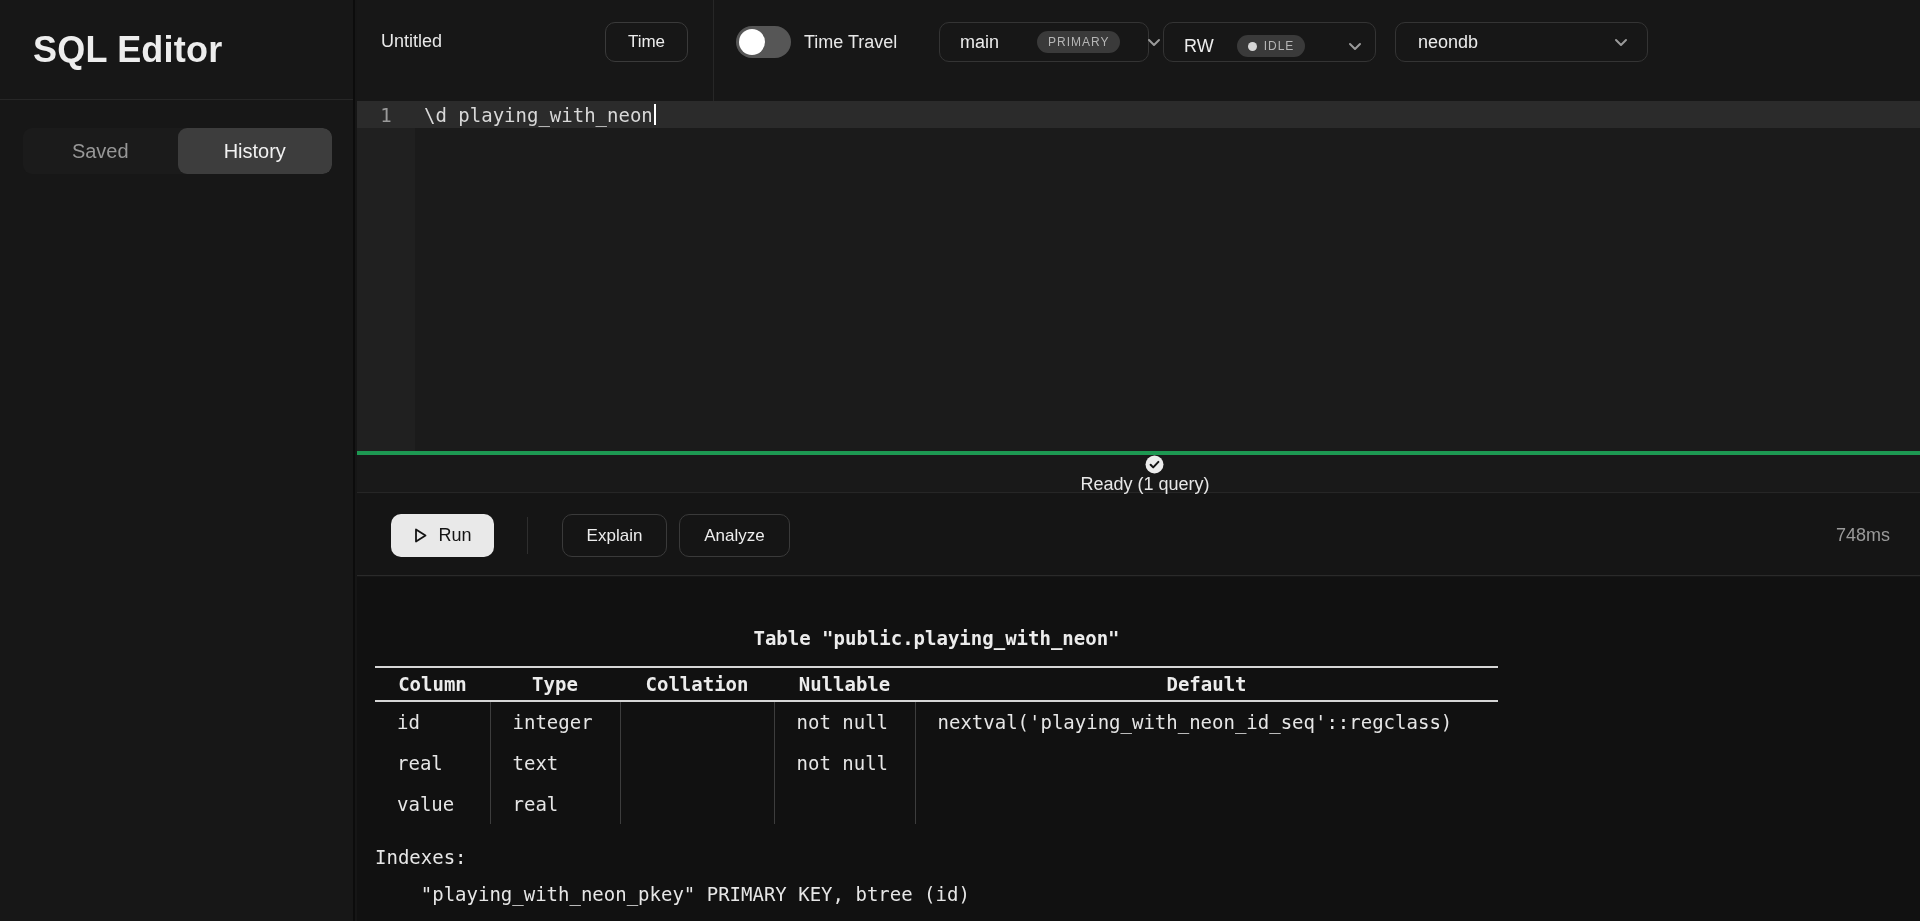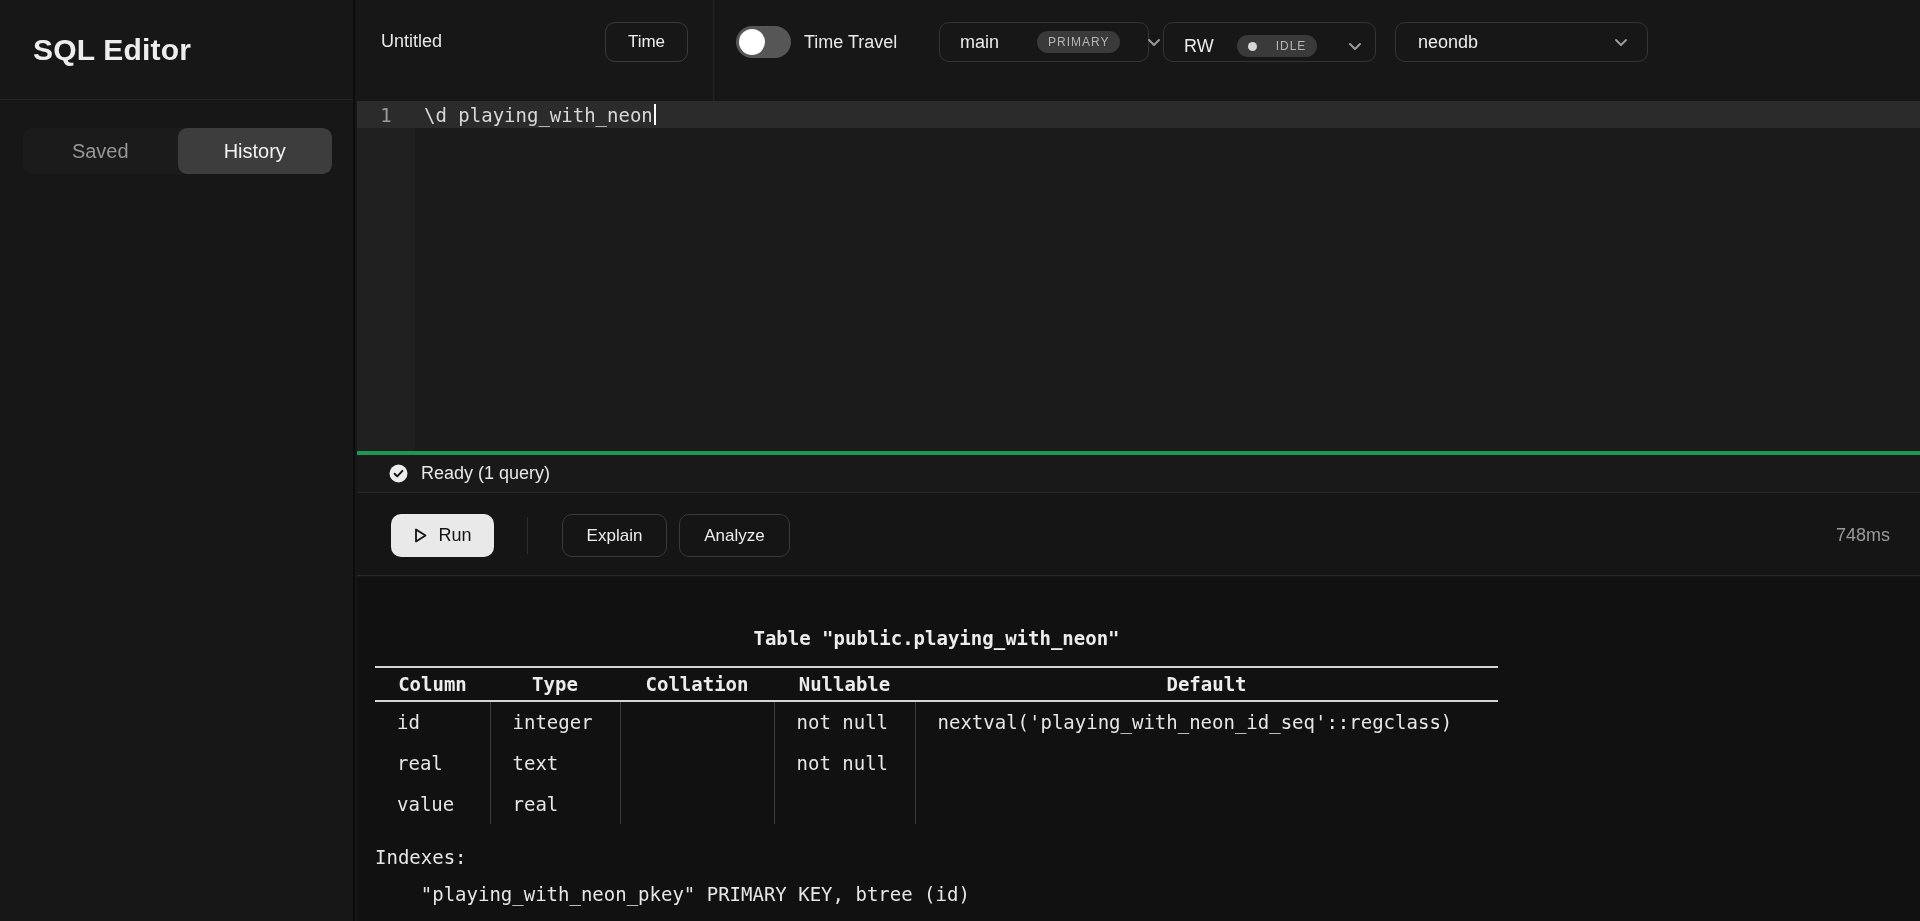--- a/index.html
+++ b/index.html
@@ -7,21 +7,21 @@
   .app {
     position:relative; width:1920px; height:921px; overflow:hidden;
     background:#161616; font-family:"Liberation Sans", sans-serif;
     -webkit-font-smoothing:antialiased;
   }
   
   .sidebar { position:absolute; left:0; top:0; width:355px; height:921px;
     background:#171717; border-right:2px solid #0c0c0c; }
   .sidebar-header { height:100px; border-bottom:1px solid #272727;
     display:flex; align-items:center; padding-left:33px; }
-  .app-title { font-size:30px; font-weight:bold; color:#ededed; letter-spacing:0.2px; }
+  .app-title { font-size:36px; font-weight:bold; color:#ededed; letter-spacing:0.2px; }
   .tabs { position:absolute; left:23px; top:128px; width:309px; height:46px;
     display:flex; background:#1b1b1b; border-radius:9px; overflow:hidden; }
   .tab { flex:1; display:flex; align-items:center; justify-content:center;
     font-size:20px; color:#979797; cursor:pointer; border-radius:9px; }
   .tab.active { background:#3d3d3d; color:#f2f2f2; }
   
   .main { position:absolute; left:357px; top:0; width:1563px; height:921px; }
   
   .topbar { position:absolute; left:0; top:0; right:0; height:101px; background:#171717; }
   .query-title { position:absolute; left:24px; top:31px; font-size:18px; color:#e8e8e8; cursor:pointer; }
@@ -37,37 +37,37 @@
   .toggle-label { position:absolute; left:447px; top:32px; font-size:18px; color:#e8e8e8; }
   .dropdown { position:absolute; top:22px; height:40px; border:1px solid #343434;
     border-radius:10px; display:flex; align-items:center; cursor:pointer; }
   .dd-branch   { left:582px;  width:210px; padding:0 14px 0 20px;gap:24px; }
   .dd-compute  { left:806px;  width:213px; padding:8px 10px 0 20px; }
   .dd-database { left:1038px; width:253px; padding:0 16px 0 22px; }
   .dd-text { font-size:18px; color:#ececec; }
   .pill { display:flex; align-items:center; height:22px; padding:0 11px;
     background:#3a3a3a; border-radius:11px; color:#b5b5b5; font-size:12px;
     letter-spacing:1px; margin-left:14px; }
-  .dd-compute .pill { margin-left:23px;gap:12px; }
+  .dd-compute .pill { margin-left:23px; }
   .idle-dot { width:9px; height:9px; border-radius:50%; background:#d6d6d6; margin-right:7px; }
   .chevron { margin-left:auto; display:flex; }
   
   .editor { position:absolute; top:101px; left:0; right:0; height:350px; background:#1b1b1b; }
   .gutter-bg { position:absolute; left:0; top:0; width:58px; height:100%; background:#202020; }
   .current-line { position:absolute; top:0; left:0; right:0; height:27px; background:#2b2b2b;
     display:flex; align-items:center; font-family:"DejaVu Sans Mono", monospace;
     font-size:19px; cursor:text; }
   .line-num { width:58px; text-align:center; color:#9a9a9a; flex:0 0 58px; }
   .code-text { color:#d8d8d8; padding-left:9px; white-space:pre; }
   .text-cursor { display:inline-block; width:2px; height:21px; background:#fff;
     vertical-align:middle; margin-left:1px; }
   
   .green-line { position:absolute; top:451px; left:0; right:0; height:4px; background:#1d9852; }
   .statusbar { position:absolute; top:455px; left:0; right:0; height:38px; background:#191919;
-    border-bottom:1px solid #262626; display:flex; align-items:center; }
+    border-bottom:1px solid #262626; display:flex; align-items:center;flex-direction:column; }
   .check-icon { margin-left:32px; display:flex; }
   .status-text { margin-left:13px; font-size:18px; color:#e8e8e8; }
   .actions { position:absolute; top:494px; left:0; right:0; height:82px; background:#151515;
     border-bottom:1px solid #2a2a2a; }
   .run-btn { position:absolute; left:34px; top:20px; width:103px; height:43px;
     background:#e9e9e9; border:none; border-radius:10px; color:#141414;
     font-size:18px; display:flex; align-items:center; justify-content:center; gap:10px;
     cursor:pointer; font-family:inherit; }
   .actions-vsep { position:absolute; left:170px; top:23px; width:1px; height:37px; background:#2e2e2e; }
   .explain-btn { position:absolute; left:205px; top:20px; width:105px; height:43px; }

